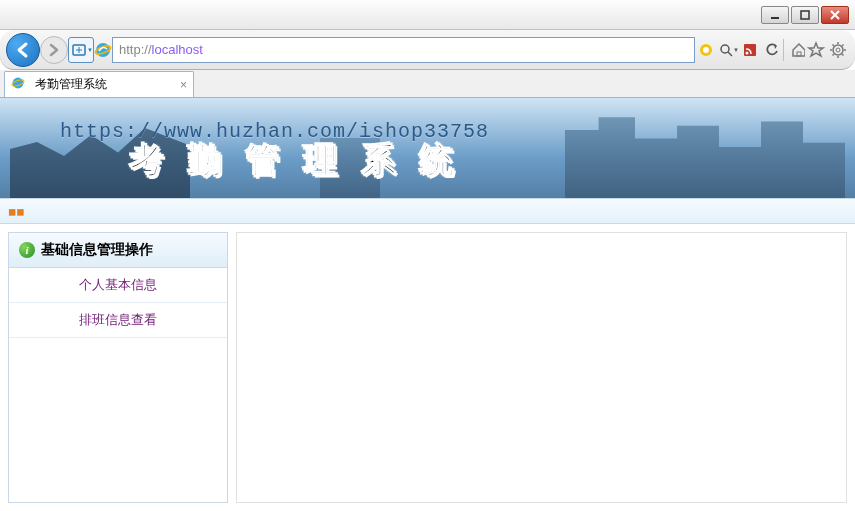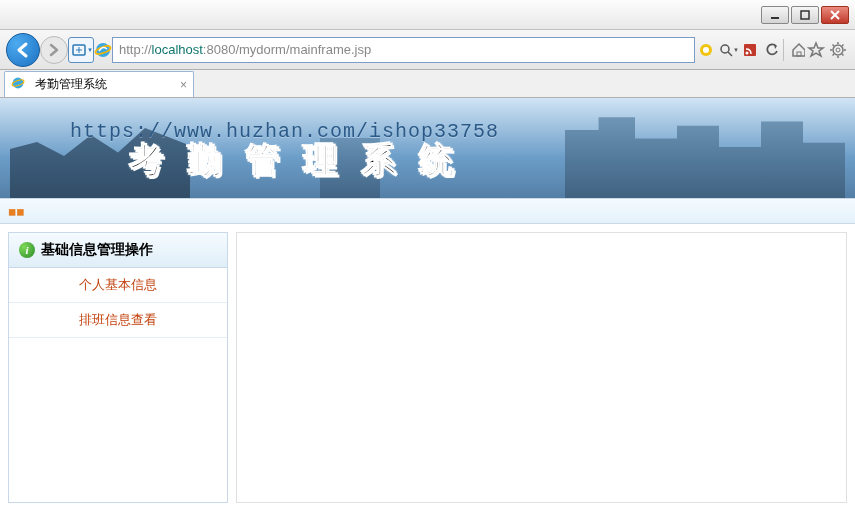--- a/index.html
+++ b/index.html
@@ -36,20 +36,21 @@
 
 
 .toolbar {
   height: 40px;
   background: linear-gradient(to bottom, #f7f7f7, #e5e5e5);
   border-bottom: 1px solid #b0b0b0;
   display: flex;
   align-items: center;
   padding: 0 6px;
   gap: 0;
+  border-radius: 14px;
 }
 .nav-back {
   width: 34px; height: 34px;
   border-radius: 50%;
   background: radial-gradient(circle at 30% 30%, #4daaf0, #1d72c2);
   border: 1px solid #155a99;
   display: flex; align-items: center; justify-content: center;
   cursor: pointer;
 }
 .nav-fwd {
@@ -76,21 +77,21 @@
   flex: 1;
   height: 26px;
   border: 1px solid #7a9cc6;
   background: #fff;
   padding: 0 6px;
   display: flex;
   align-items: center;
   font-size: 13px;
   color: #888;
 }
-.address-bar .host { color: #0f766e; }
+.address-bar .host { color: #8b5cf6; }
 .tb-icon {
   width: 22px; height: 22px;
   display: flex; align-items: center; justify-content: center;
   cursor: pointer;
 }
 .tb-icon.sep { border-left: 1px solid #c0c0c0; padding-left: 6px; }
 
 
 .tab-strip {
   height: 28px;
@@ -143,21 +144,21 @@
   opacity: 0.8;
 }
 .banner .mid-building {
   position: absolute; left: 320px; bottom: 0;
   width: 60px; height: 60px;
   background: linear-gradient(to bottom, #5b83a5, #3a5977);
   opacity: 0.7;
 }
 .banner-url {
   position: absolute;
-  left: 70px; top: 22px;
+  left: 60px; top: 22px;
   font-family: "Courier New", monospace;
   font-size: 20px;
   color: #2b5a88;
   letter-spacing: 1px;
   text-shadow: 0 1px 0 rgba(255,255,255,0.3);
 }
 .banner-title {
   position: absolute;
   left: 130px; top: 40px;
   font-family: "KaiTi", "STKaiti", serif;
@@ -213,21 +214,21 @@
   font-weight: bold;
   font-size: 11px;
   font-style: italic;
   font-family: Georgia, serif;
 }
 .menu-item {
   border-bottom: 1px solid #e5eef5;
   padding: 8px 0;
   text-align: center;
   font-size: 13px;
-  color: #c2410c;
+  color: #701a75;
   cursor: pointer;
 }
 .main-area {
   flex: 1;
   border: 1px solid #e0e0e0;
   background: #fff;
 }
 </style>
 </head>
 <body>
@@ -273,21 +274,20 @@
   <span class="ie-icon">
     <svg width="18" height="18" viewBox="0 0 18 18">
       <circle cx="9" cy="9" r="7" fill="#3ba9e0"></circle>
       <ellipse cx="9" cy="9" rx="8" ry="3" fill="none" stroke="#f7b500" stroke-width="1.5" transform="rotate(-20 9 9)"></ellipse>
       <path d="M5 10 Q9 4 13 8" fill="none" stroke="#fff" stroke-width="1.5"></path>
     </svg>
   </span>
   <div class="address-bar">
     <span>http://</span>
       <span class="host">localhost</span>
-      <span>:8080/mydorm/mainframe.jsp</span>
   </div>
   <div class="tb-icon">
     <svg width="16" height="16">
         <circle cx="8" cy="8" r="6" fill="#f1c40f"></circle>
         <circle cx="8" cy="8" r="3" fill="#fff"></circle>
       </svg>
   </div>
   <div class="tb-icon">
     <svg width="16" height="16">
         <circle cx="7" cy="7" r="4" fill="none" stroke="#555" stroke-width="1.5"></circle>

